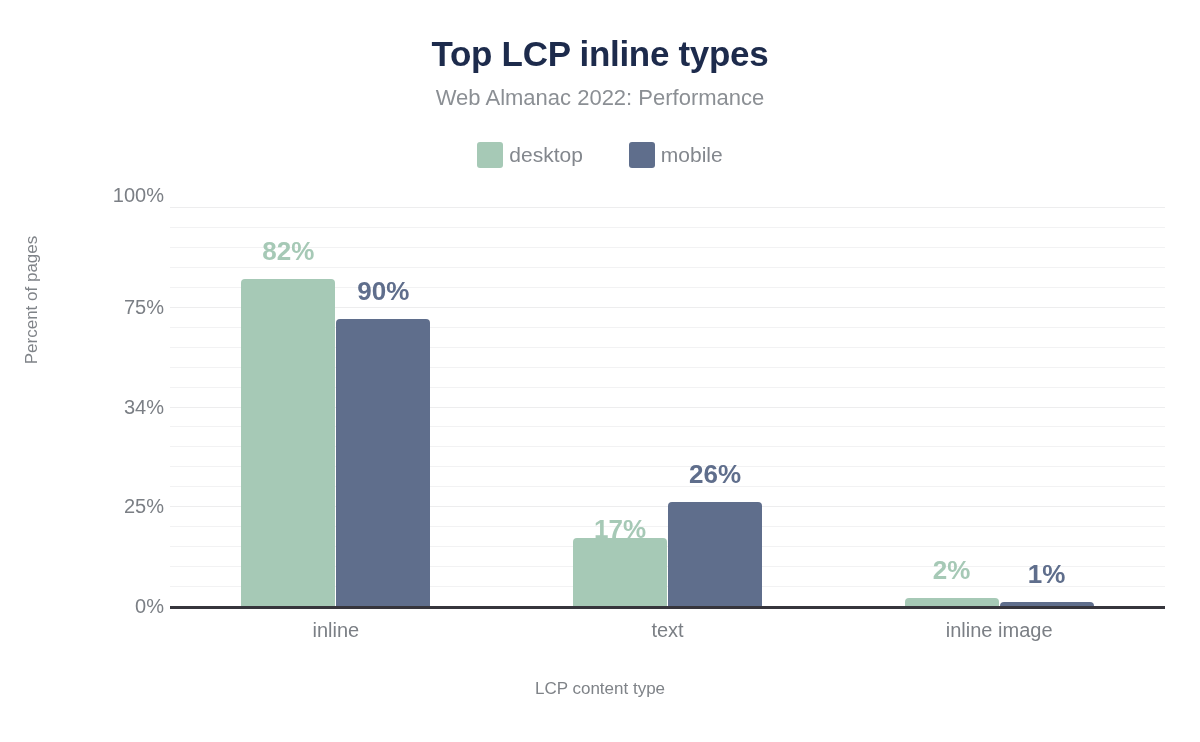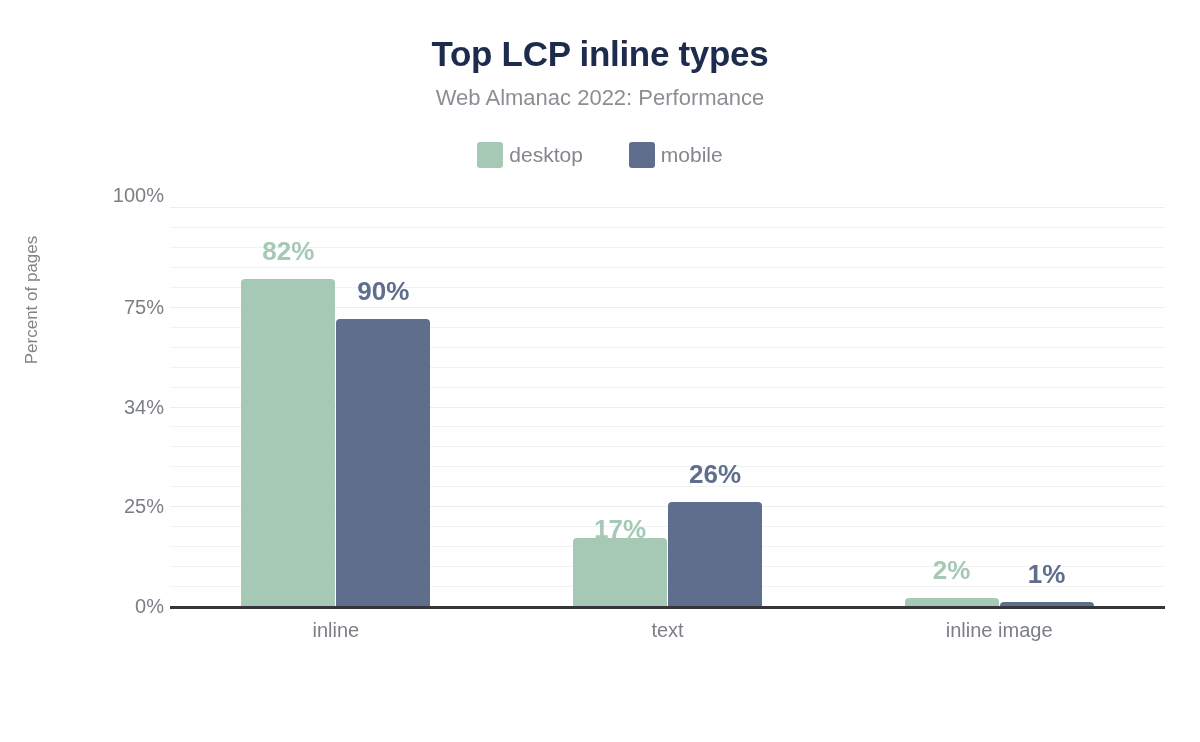--- a/index.html
+++ b/index.html
@@ -163,20 +163,21 @@
     <span class="legend-label">desktop</span>
   </div>
   <div class="legend-item">
     <span class="legend-swatch" style="background: rgb(95, 110, 140);"></span>
     <span class="legend-label">mobile</span>
   </div>
 </div>
 
 <div class="plot-wrap" id="plot-wrap">
   <div class="y-axis-title">Percent of pages</div>
+  <div class="x-axis-title">LCP content type</div>
 <div class="gridline" style="top: 586.05px;"></div>
     <div class="gridline" style="top: 566.1px;"></div>
     <div class="gridline" style="top: 546.15px;"></div>
     <div class="gridline" style="top: 526.2px;"></div>
     <div class="gridline major" style="top: 506.25px;"></div>
     <div class="gridline" style="top: 486.3px;"></div>
     <div class="gridline" style="top: 466.35px;"></div>
     <div class="gridline" style="top: 446.4px;"></div>
     <div class="gridline" style="top: 426.45px;"></div>
     <div class="gridline major" style="top: 406.5px;"></div>

